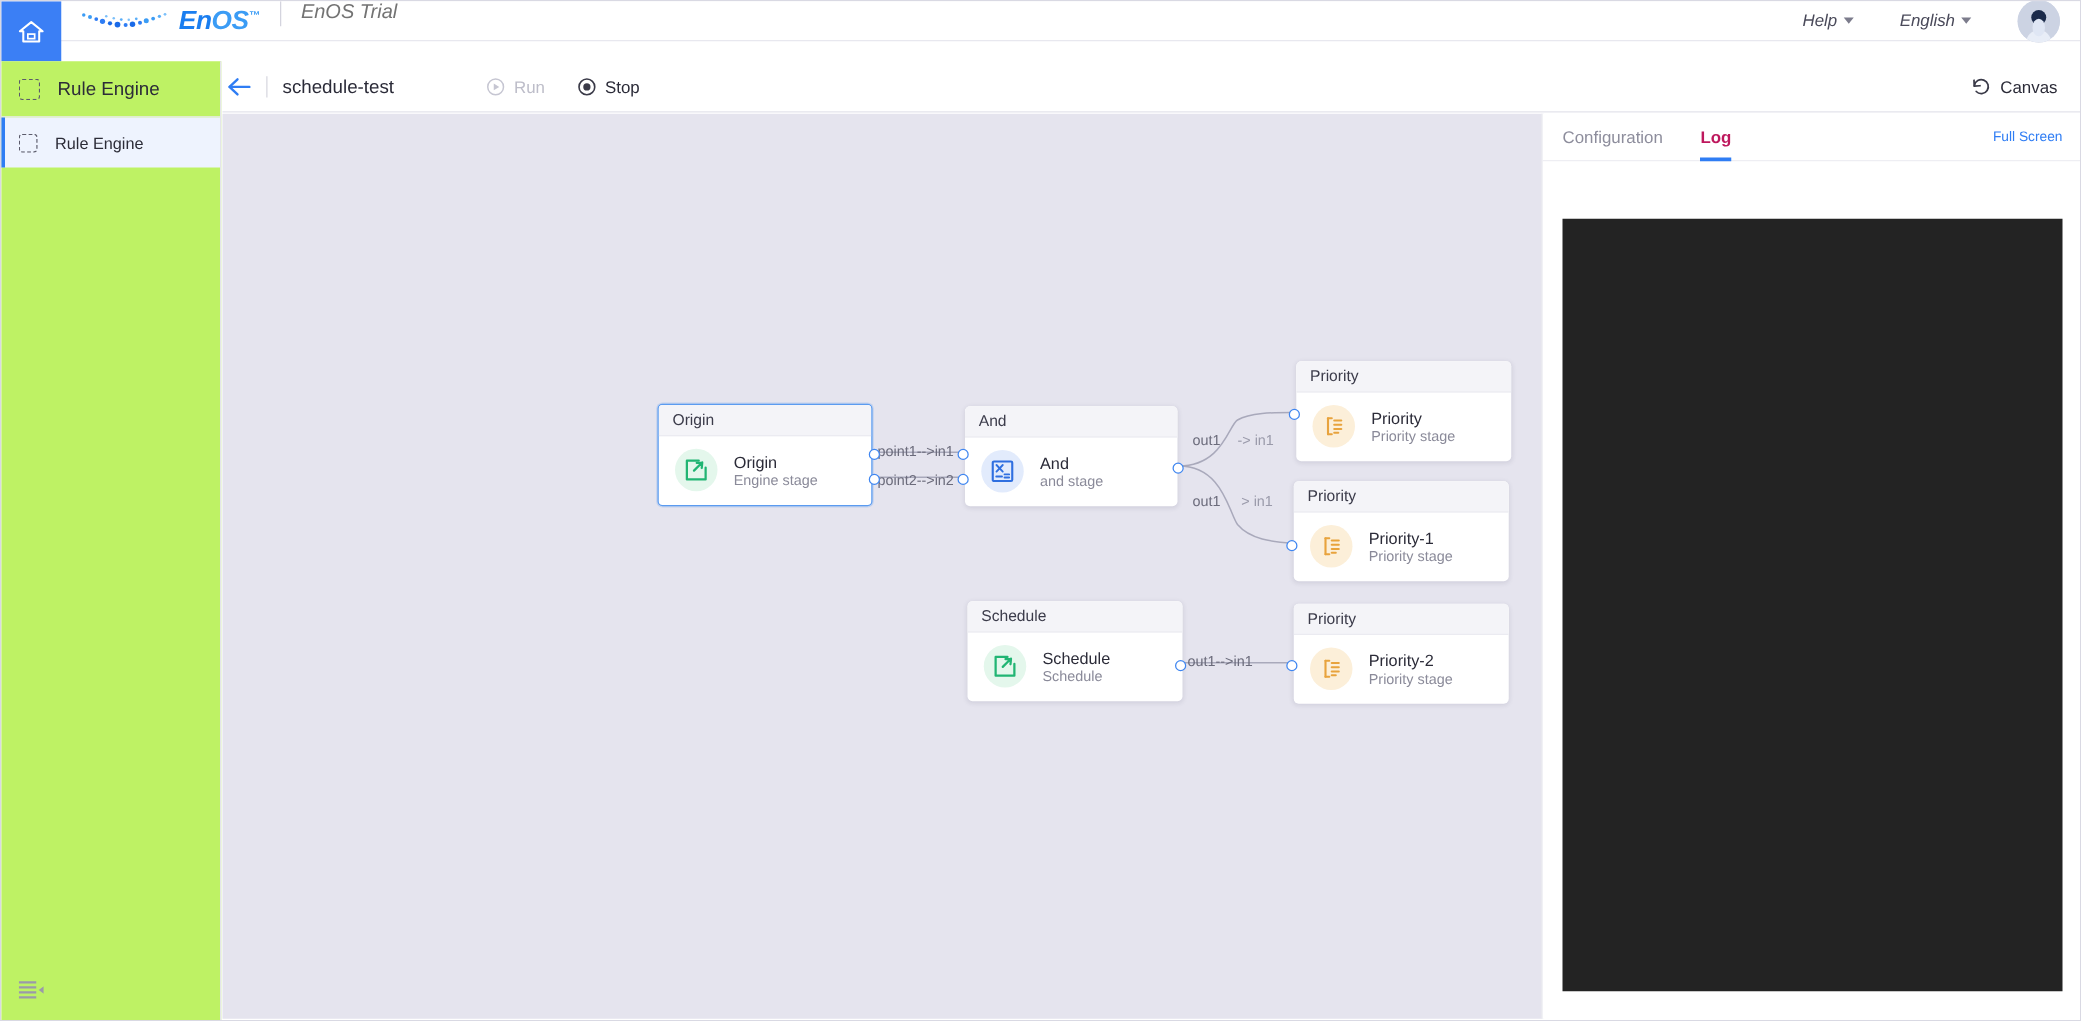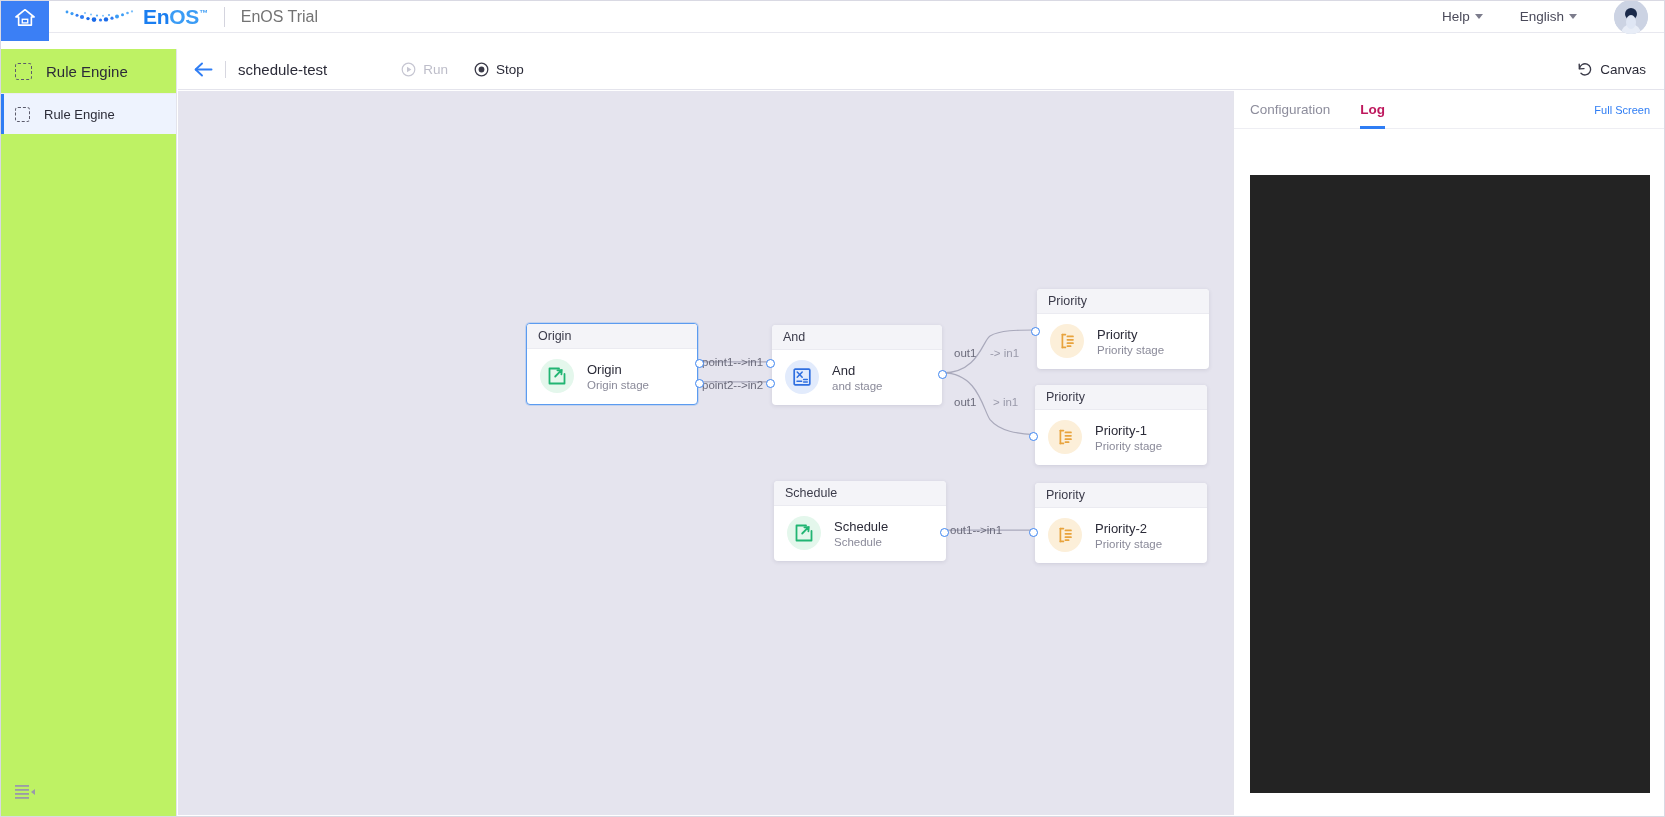--- a/index.html
+++ b/index.html
@@ -15,21 +15,21 @@
     background: #ffffff;
     border: 1px solid #d9d9e3;
     overflow: hidden;
   }
 
   
   .topbar {
     position: absolute; left: 0; top: 0; width: 1665px; height: 32px;
     background: #ffffff;
     border-bottom: 1px solid #e8e8ef;
-    display: flex; align-items: center;
+    display: flex;  font-style: italic;
   }
   .home-btn {
     width: 48px; height: 48px; background: #3b7ff5;
     display: flex; align-items: center; justify-content: center;
     cursor: pointer; flex: 0 0 auto;
   }
   .home-icon { width: 22px; height: 20px; display:block; }
   .brand {
     display: flex; align-items: center; gap: 6px;
     margin-left: 14px; flex: 0 0 auto;
@@ -92,21 +92,21 @@
   .dash-icon.sm { width: 15px; height: 15px; }
   .sb-collapse {
     position: absolute; left: 14px; bottom: 18px;
     width: 20px; height: 16px; cursor: pointer;
   }
 
   
   .subheader {
     position: absolute; left: 177px; top: 48px; right: 0; height: 41px;
     background: #ffffff; border-bottom: 1px solid #e4e4ec;
-    display: flex; align-items: center; padding: 0 18px 0 16px;
+    display: flex; align-items: center; padding: 0 18px 0 4px;
   }
   .back-arrow { cursor: pointer; display:flex; align-items:center; }
   .sh-divider { width:1px; height:17px; background:#d7d7e0; margin:0 12px; }
   .flow-title { font-size: 15px; color: #2b2b38; }
   .run-stop { display:flex; align-items:center; gap: 26px; margin-left: 74px; }
   .rs-btn {
     display:flex; align-items:center; gap:7px; font-size: 13.5px;
     cursor:pointer;
   }
   .rs-btn.disabled { color: #bdbdc9; cursor: default; }
@@ -332,21 +332,21 @@
       <div class="node-head">Origin</div>
       <div class="node-body">
         <div class="node-ico ico-green">
           <svg width="20" height="20" viewBox="0 0 20 20">
             <path d="M2.5 2.5 H12 M2.5 2.5 V17.5 H17.5 V8" fill="none" stroke="#21b573" stroke-width="1.8" stroke-linecap="round" stroke-linejoin="round"></path>
             <path d="M14.5 4.2 L8.2 10.5 M14.8 4 L14.4 8.4 M14.8 4 L10.4 4.3" fill="none" stroke="#21b573" stroke-width="1.8" stroke-linecap="round" stroke-linejoin="round"></path>
           </svg>
         </div>
         <div class="node-texts">
           <div class="node-title">Origin</div>
-          <div class="node-sub">Origin stage</div>
+          <div class="node-sub">Engine stage</div>
         </div>
       </div>
     </div>
     <div class="port" style="left:517px; top:268px;"></div>
     <div class="port" style="left:517px; top:288px;"></div>
     <div class="wire-label" style="left:524px; top:265px;">point1--&gt;in1</div>
     <div class="wire-label" style="left:524px; top:288px;">point2--&gt;in2</div>
 
     <div class="node" style="left:594px; top:234px; width:170px;">
       <div class="node-head">And</div>

